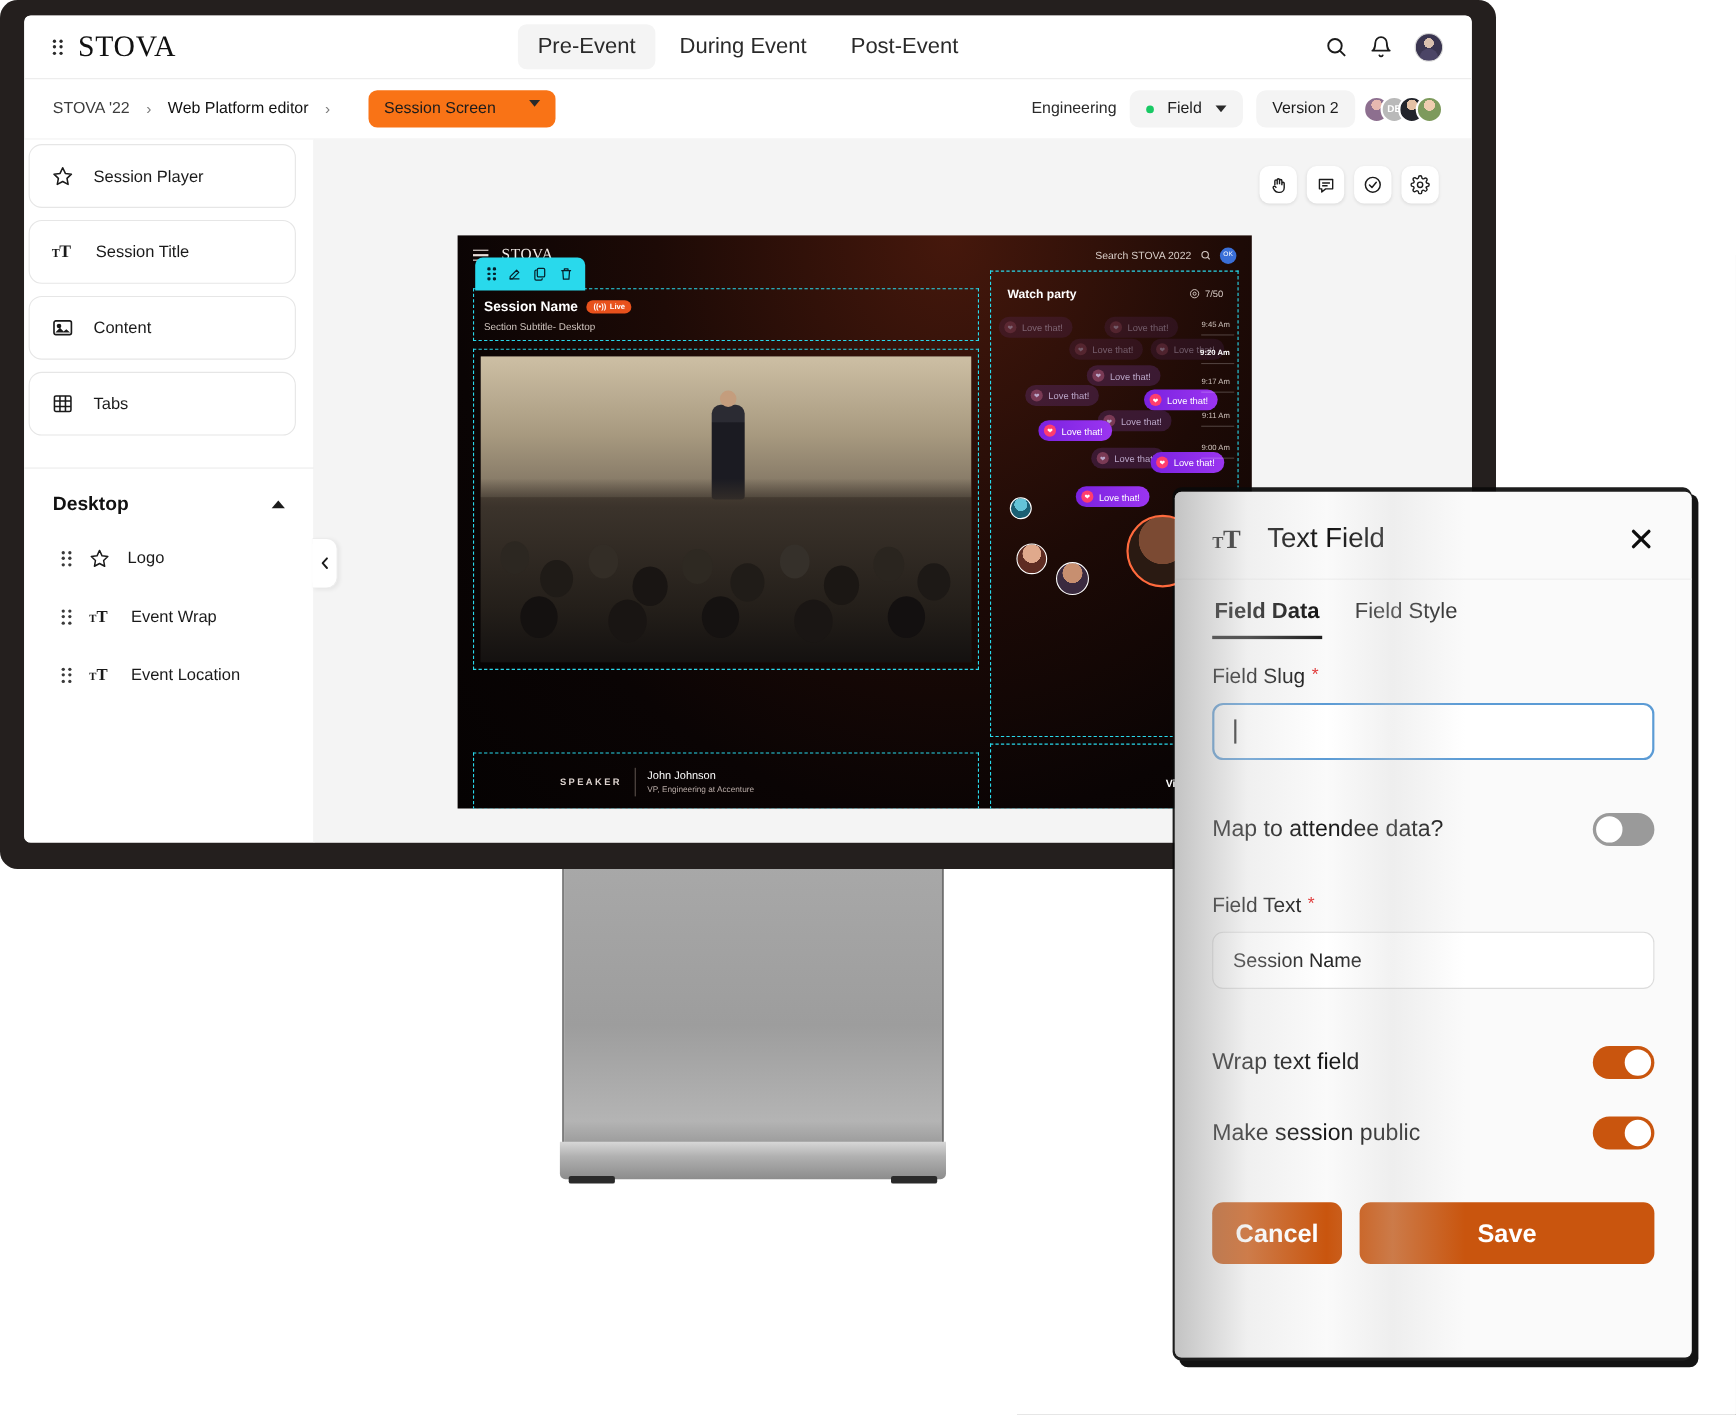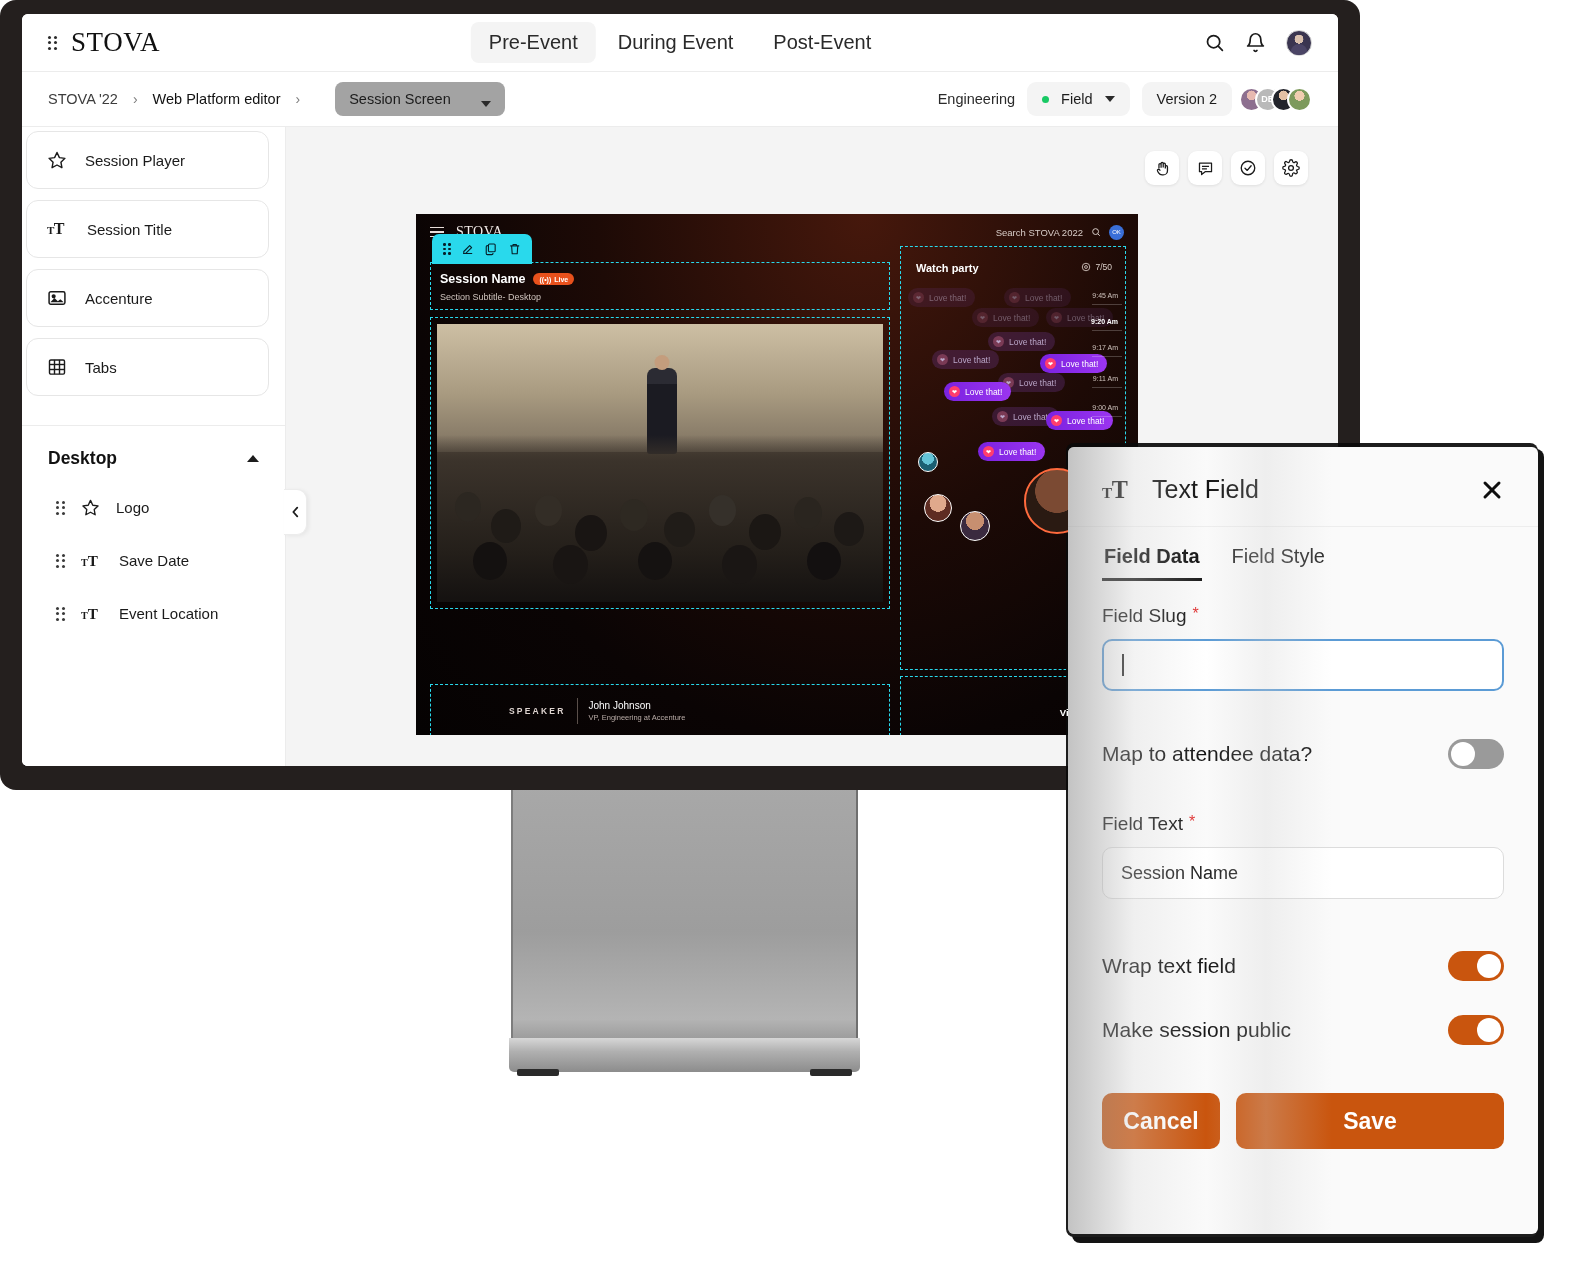--- a/index.html
+++ b/index.html
@@ -67,22 +67,22 @@
 
   
   .crumb-row {
     height: 55px; background: #fff; display: flex; align-items: center;
     padding: 0 26px; border-bottom: 1px solid #ececec;
   }
   .crumb { font-size: 14.5px; color: #3c3c3c; }
   .crumb.bold { font-weight: 400; color: #111; }
   .crumb-sep { margin: 0 15px; color: #7d7d7d; font-size: 14px; }
   .crumb-chip {
-    margin-left: 20px; background: #a3a3a3; border-radius: 8px; padding: 9px 14px;
-    display: flex; align-items: flex-end; gap: 30px; font-size: 14.5px; color:#1c1c1c;
+    margin-left: 20px; background: #f97316; border-radius: 8px; padding: 9px 14px;
+    display: flex; align-items: flex-start; gap: 30px; font-size: 14.5px; color:#1c1c1c;
   }
   .chev-d { width:0;height:0;border-left:5px solid transparent;border-right:5px solid transparent;border-top:6px solid #2a2a2a; }
   .crumb-right { margin-left:auto; display:flex; align-items:center; gap: 12px; }
   .vis-label { font-size: 14.5px; color: #2b2b2b; }
   .pill {
     background:#f4f4f4; border-radius:9px; padding: 9px 15px; font-size:14.5px;
     color:#1c1c1c; display:flex; align-items:center; gap:12px;
   }
   .dot-green { width:7px;height:7px;border-radius:50%;background:#18c964; }
   .avatars { display:flex; align-items:center; margin-left: 4px; }
@@ -350,21 +350,21 @@
                 <text x="8" y="17" font-family="Liberation Serif, serif" font-size="19" fill="#1a1a1a" font-weight="700">T</text>
               </svg>
               <span class="card-label">Session Title</span>
             </div>
             <div class="card">
               <svg width="20" height="20" viewBox="0 0 24 24" fill="none" stroke="#1a1a1a" stroke-width="1.8">
                 <rect x="2.5" y="4.5" width="19" height="15" rx="2"></rect>
                 <circle cx="8" cy="10" r="1.6" fill="#1a1a1a"></circle>
                 <path d="M4 17l5-5 4 4 3-2.5 4 3.5" fill="#1a1a1a" stroke="none"></path>
               </svg>
-              <span class="card-label">Accenture</span>
+              <span class="card-label">Content</span>
             </div>
             <div class="card">
               <svg width="20" height="20" viewBox="0 0 24 24" fill="none" stroke="#1a1a1a" stroke-width="1.7">
                 <rect x="3" y="3.5" width="18" height="17" rx="1.6"></rect>
                 <line x1="3" y1="9" x2="21" y2="9"></line>
                   <line x1="3" y1="15" x2="21" y2="15"></line>
                 <line x1="9" y1="3.5" x2="9" y2="20.5"></line>
                   <line x1="15" y1="3.5" x2="15" y2="20.5"></line>
               </svg>
               <span class="card-label">Tabs</span>
@@ -399,21 +399,21 @@
                   <i></i>
                   <i></i>
                   <i></i>
                   <i></i>
                   <i></i>
                 </span>
               <svg width="22" height="19" viewBox="0 0 26 22">
                 <text x="0" y="17" font-family="Liberation Serif, serif" font-size="12" fill="#1a1a1a" font-weight="700">T</text>
                 <text x="8" y="17" font-family="Liberation Serif, serif" font-size="18" fill="#1a1a1a" font-weight="700">T</text>
               </svg>
-              <span class="layer-label">Save Date</span>
+              <span class="layer-label">Event Wrap</span>
             </div>
             <div class="layer-row">
               <span class="grip-sm">
                   <i></i>
                   <i></i>
                   <i></i>
                   <i></i>
                   <i></i>
                   <i></i>
                 </span>

